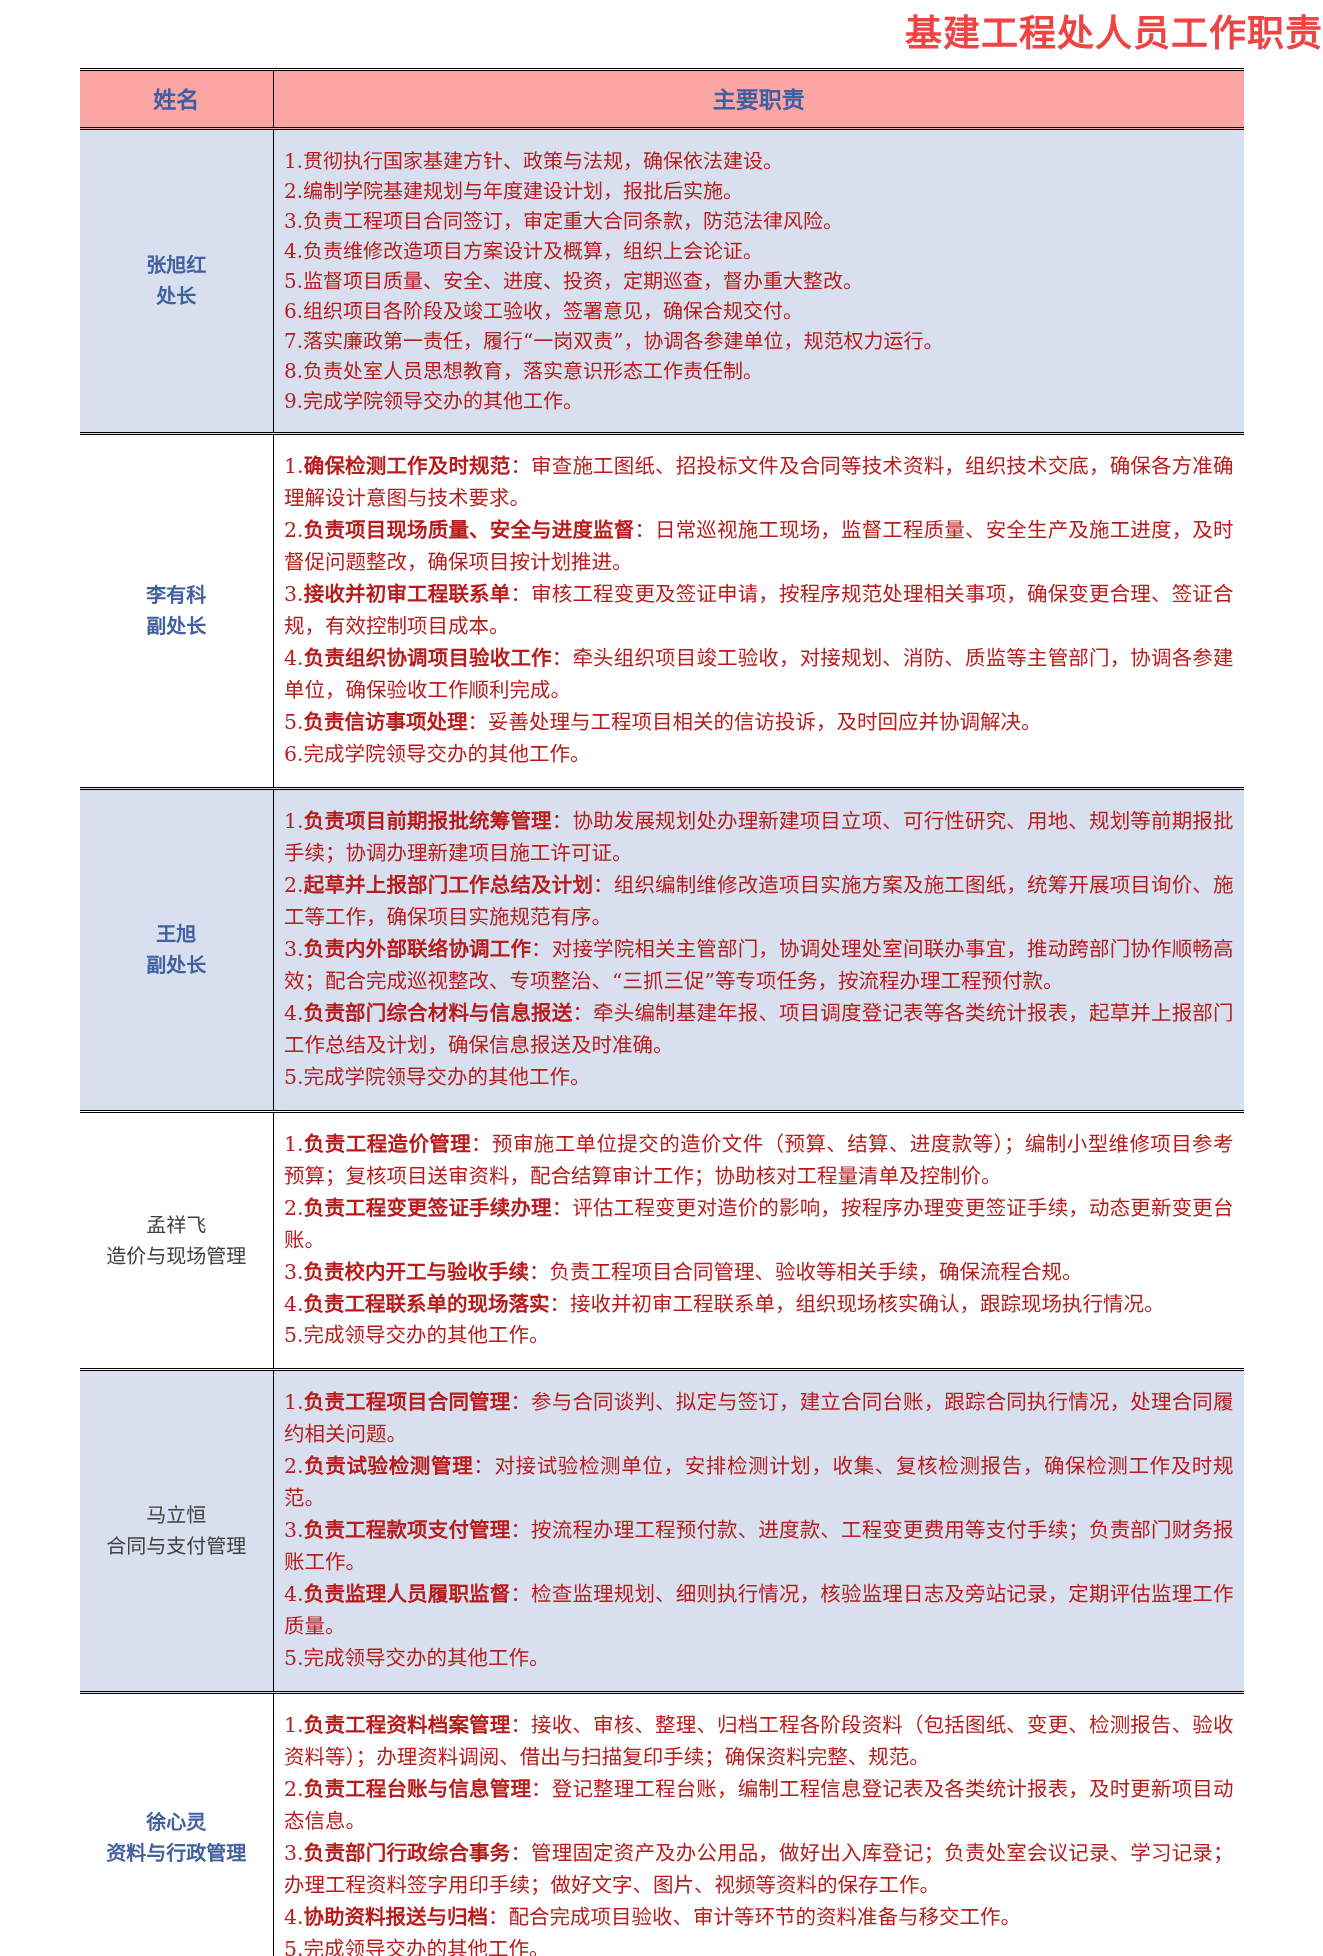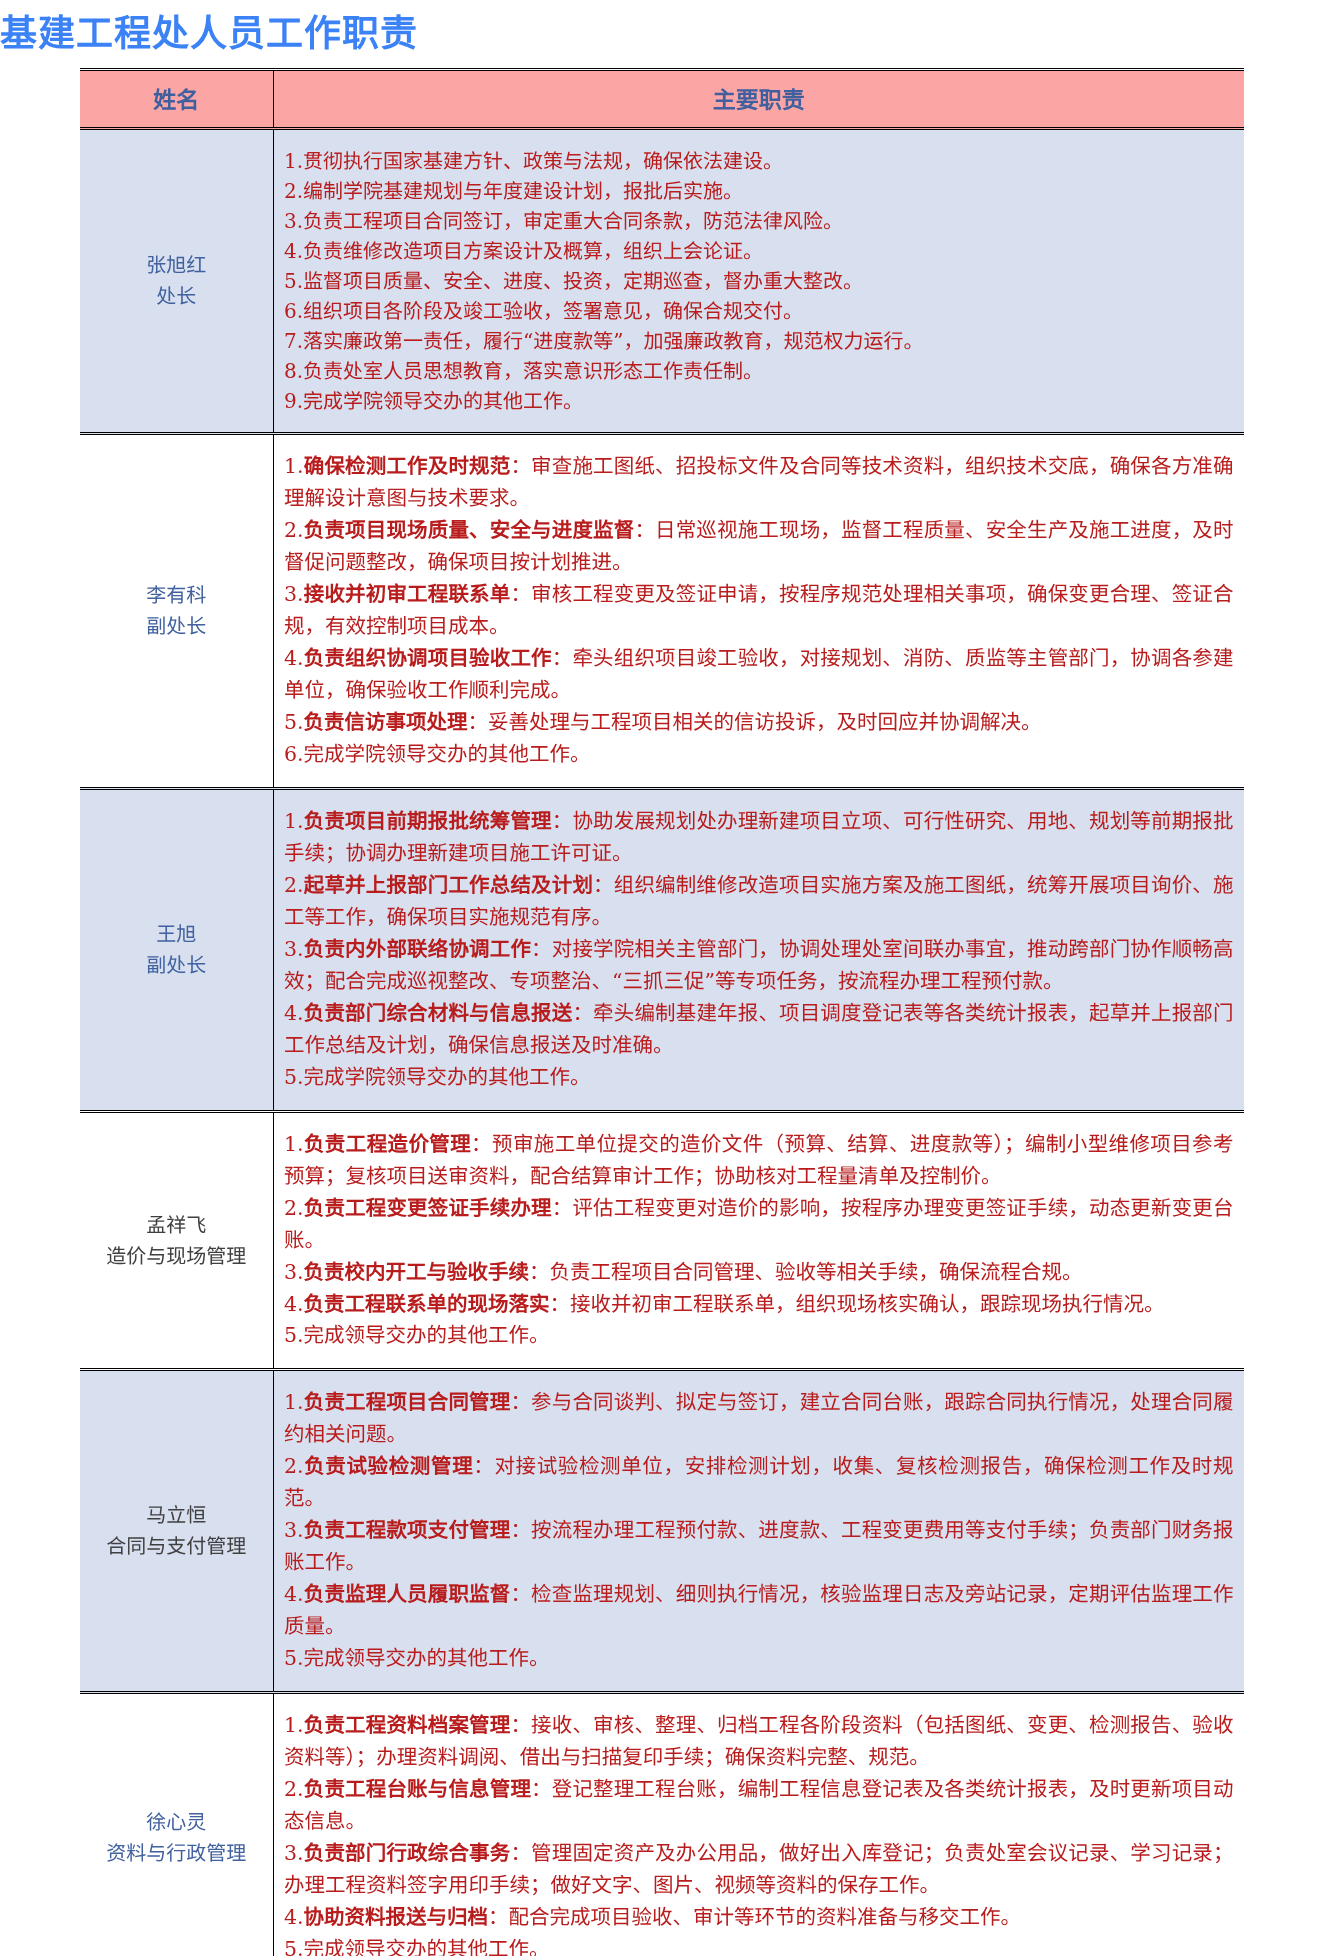--- a/index.html
+++ b/index.html
@@ -16,26 +16,26 @@
   }
   .page {
     width: 1323px;
     min-height: 1956px;
     box-sizing: border-box;
     padding: 0;
     position: relative;
     background: #ffffff;
   }
   .doc-title {
-    text-align: left;
+    text-align: right;
     font-family: "DejaVu Serif", "Liberation Serif", serif;
     font-weight: bold;
     font-size: 37px;
     letter-spacing: 1px;
-    color: #3b82f6;
+    color: #ef4444;
     padding-top: 10px;
     padding-bottom: 12px;
     line-height: 1.25;
   }
   table.dutytable {
     border-collapse: collapse;
     width: 1164px;
     margin: 0 auto;
     table-layout: fixed;
   }
@@ -79,21 +79,21 @@
     text-align: left;
   }
   tbody tr.shaded td {
     background: #d8e0f0;
   }
   tbody tr.plain td {
     background: #ffffff;
   }
 
   .name-line    { display: block; }
-  .name-blue    { color: #41619f; }
+  .name-blue    { color: #41619f; font-weight: bold; }
   .name-black   { color: #404040; }
 
   ul.duty-list {
     list-style: none;
     margin: 0;
     padding: 0;
   }
   ul.duty-list li {
     font-size: 20.5px;
     line-height: 1.56;
@@ -142,21 +142,21 @@
             <span class="name-line name-blue">处长</span>
           </td>
           <td class="cell-duty">
             <ul class="duty-list">
               <li><span class="idx">1.</span><span class="rest">贯彻执行国家基建方针、政策与法规，确保依法建设。</span></li>
               <li><span class="idx">2.</span><span class="rest">编制学院基建规划与年度建设计划，报批后实施。</span></li>
               <li><span class="idx">3.</span><span class="rest">负责工程项目合同签订，审定重大合同条款，防范法律风险。</span></li>
               <li><span class="idx">4.</span><span class="rest">负责维修改造项目方案设计及概算，组织上会论证。</span></li>
               <li><span class="idx">5.</span><span class="rest">监督项目质量、安全、进度、投资，定期巡查，督办重大整改。</span></li>
               <li><span class="idx">6.</span><span class="rest">组织项目各阶段及竣工验收，签署意见，确保合规交付。</span></li>
-              <li><span class="idx">7.</span><span class="rest">落实廉政第一责任，履行“进度款等”，加强廉政教育，规范权力运行。</span></li>
+              <li><span class="idx">7.</span><span class="rest">落实廉政第一责任，履行“一岗双责”，协调各参建单位，规范权力运行。</span></li>
               <li><span class="idx">8.</span><span class="rest">负责处室人员思想教育，落实意识形态工作责任制。</span></li>
               <li><span class="idx">9.</span><span class="rest">完成学院领导交办的其他工作。</span></li>
             </ul>
           </td>
         </tr>
         <tr class="data-row plain">
           <td class="cell-name">
             <span class="name-line name-blue">李有科</span>
             <span class="name-line name-blue">副处长</span>
           </td>

